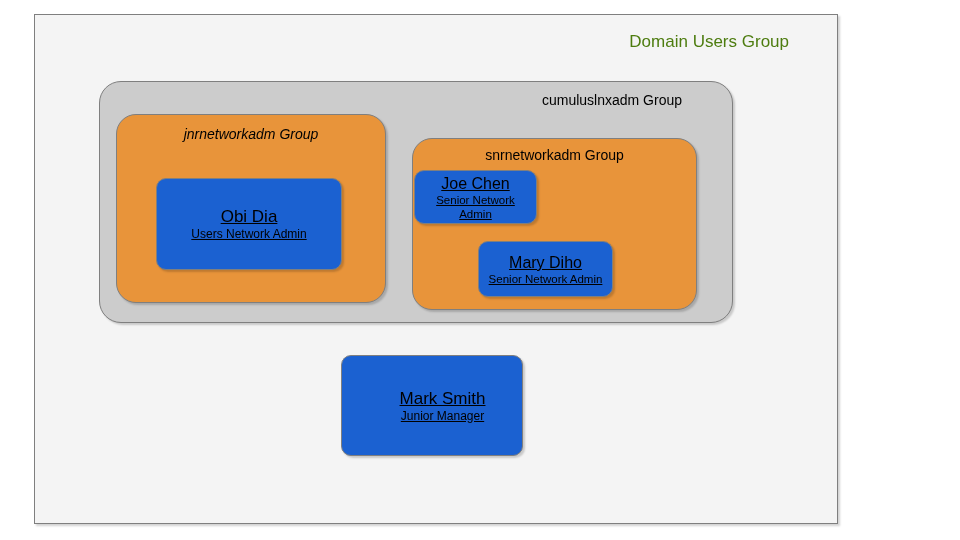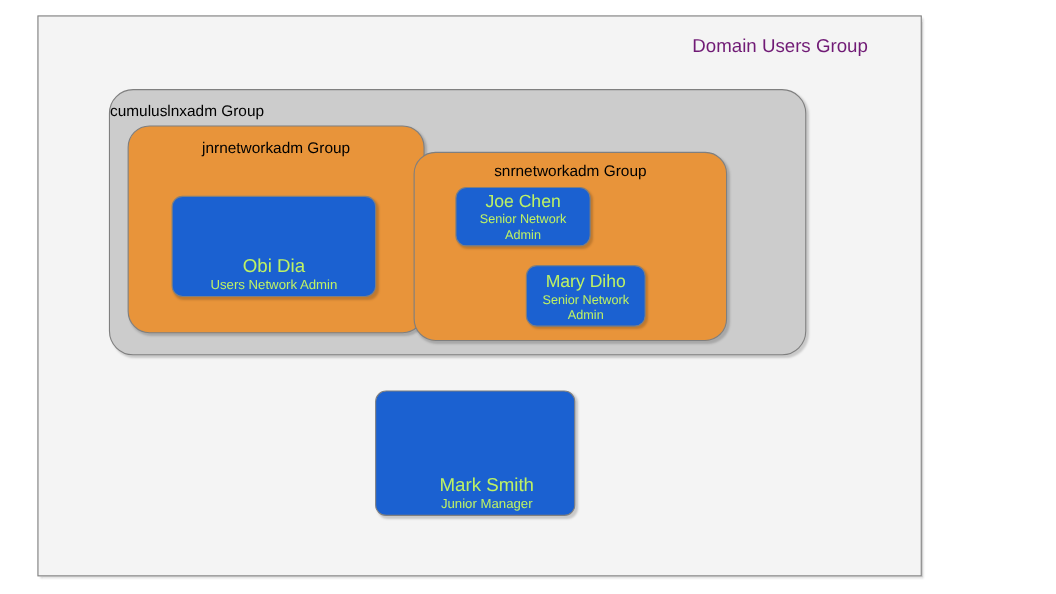--- a/index.html
+++ b/index.html
@@ -35,43 +35,43 @@
     box-sizing: border-box;
     box-shadow: 2px 2px 2px rgba(0,0,0,0.18);
   }
   .domain-group-label {
     position: absolute;
     right: 48px;
     top: 16px;
     font-size: 17px;
     line-height: 21px;
     white-space: nowrap;
-    color: #701a75;
+    color: #4d7c0f;
     margin-left: 21px;
   }
 
   
   .lnx-group {
     position: absolute;
     left: 99px;
     top: 81px;
     width: 634px;
     height: 242px;
     background: #cccccc;
     border: 1.5px solid #7f7f7f;
     border-radius: 22px;
     box-sizing: border-box;
     box-shadow: 2px 2px 2px rgba(0,0,0,0.18);
   }
   .lnx-group-label {
     position: absolute;
     left: 0;
-    right: 24px;
+    right: 50px;
     top: 9px;
-    text-align: left;
+    text-align: right;
     font-size: 14px;
     line-height: 18px;
     white-space: nowrap;
   }
 
   
   .role-group {
     position: absolute;
     background: #e8943a;
     border: 1.5px solid #7f7f7f;
@@ -87,45 +87,46 @@
     font-size: 14px;
     line-height: 18px;
     white-space: nowrap;
   }
   .jnr-group {
     left: 116px;
     top: 114px;
     width: 270px;
     height: 189px;
   }
-  .jnr-group .role-group-label { top: 10px; }
+  .jnr-group .role-group-label { top: 10px; font-style: italic; }
 
   .snr-group {
-    left: 376px;
+    left: 412px;
     top: 138px;
     width: 285px;
     height: 172px;
   }
   .snr-group .role-group-label { top: 7px; }
 
   
   .person-card {
     position: absolute;
     background: #1b61d1;
     border: 1.5px solid #7f7f7f;
     border-radius: 10px;
     box-sizing: border-box;
     box-shadow: 2px 2px 2px rgba(0,0,0,0.18);
     display: flex;
     flex-direction: column;
     align-items: center;
-    justify-content: flex-end;
+    justify-content: center;
     text-align: center;
-    color: #bef264;
+    color: #000000;
     padding: 2px 6px;
+    text-decoration: underline;
   }
   .person-name {
     font-size: 17px;
     line-height: 21px;
     white-space: nowrap;
   }
   .person-role {
     font-size: 12px;
     line-height: 15px;
   }
@@ -141,31 +142,31 @@
     top: 170px;
     width: 123px;
     height: 54px;
   }
   .card-joe .person-name { font-size: 16px; line-height: 19px; }
   .card-joe .person-role { font-size: 11.5px; line-height: 14px; }
 
   .card-mary {
     left: 478px;
     top: 241px;
-    width: 109px;
+    width: 135px;
     height: 56px;
   }
   .card-mary .person-name { font-size: 16px; line-height: 19px; }
   .card-mary .person-role { font-size: 11.5px; line-height: 14px; }
 
   .card-mark {
     left: 341px;
     top: 355px;
     width: 182px;
-    height: 114px;
+    height: 101px;
     padding-left: 27px;
   }
 </style>
 </head>
 <body>
 
 <div class="canvas">
 
   <div class="domain-group">
 

